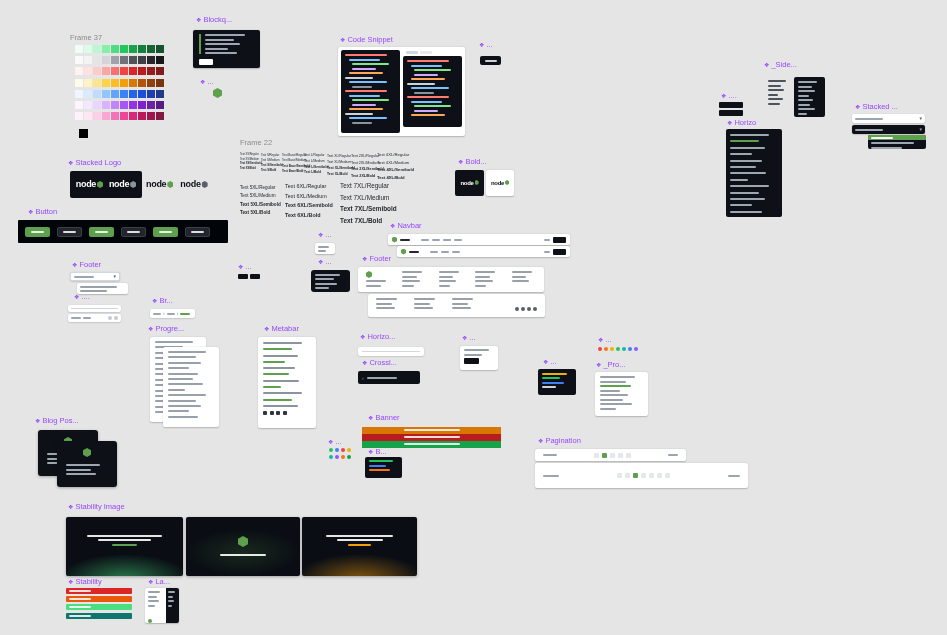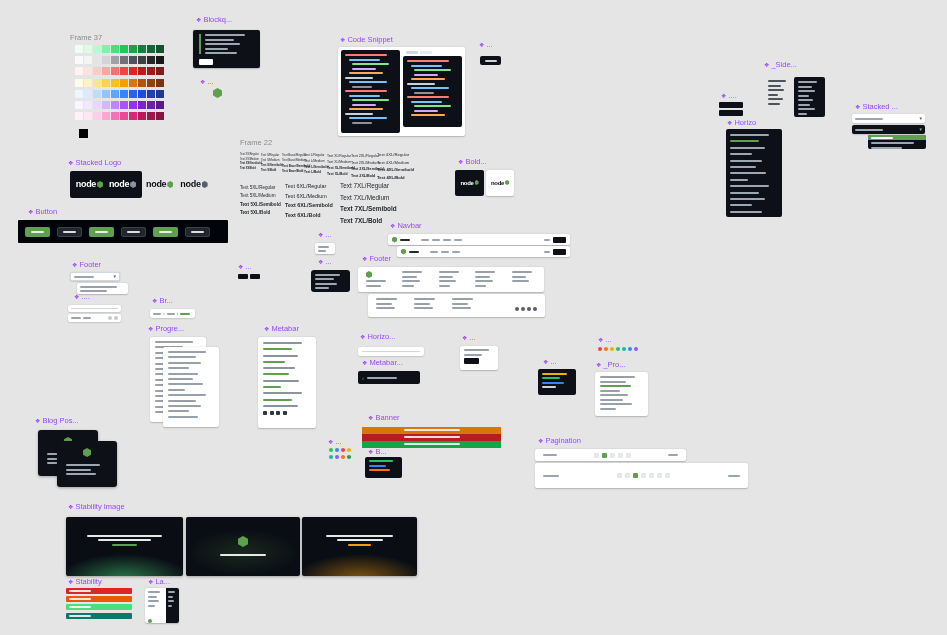--- a/index.html
+++ b/index.html
@@ -620,21 +620,21 @@
   <div class="flabel" style="left:360px;top:333px">
       <span class="dia">❖</span>
       <span>Horizo...</span>
     </div>
   <div class="card" style="left:358px;top:347px;width:66px;height:9px;display:flex;align-items:center;padding:0 4px">
       <div style="flex:1;height:1px;background:#d0d7de"></div>
     </div>
 
   <div class="flabel" style="left:362px;top:359px">
       <span class="dia">❖</span>
-      <span>Metabar...</span>
+      <span>Crossl...</span>
     </div>
   <div class="abs dark" style="left:358px;top:371px;width:62px;height:13px;border-radius:2px;display:flex;align-items:center;gap:3px;padding:0 4px">
       <span style="color:#5FA04E;font-size:6px;line-height:1">‹</span>
       <span class="bar" style="width:30px;background:#9DA7B1"></span>
     </div>
 
   <div class="flabel" style="left:462px;top:334px">
       <span class="dia">❖</span>
       <span>...</span>
     </div>

